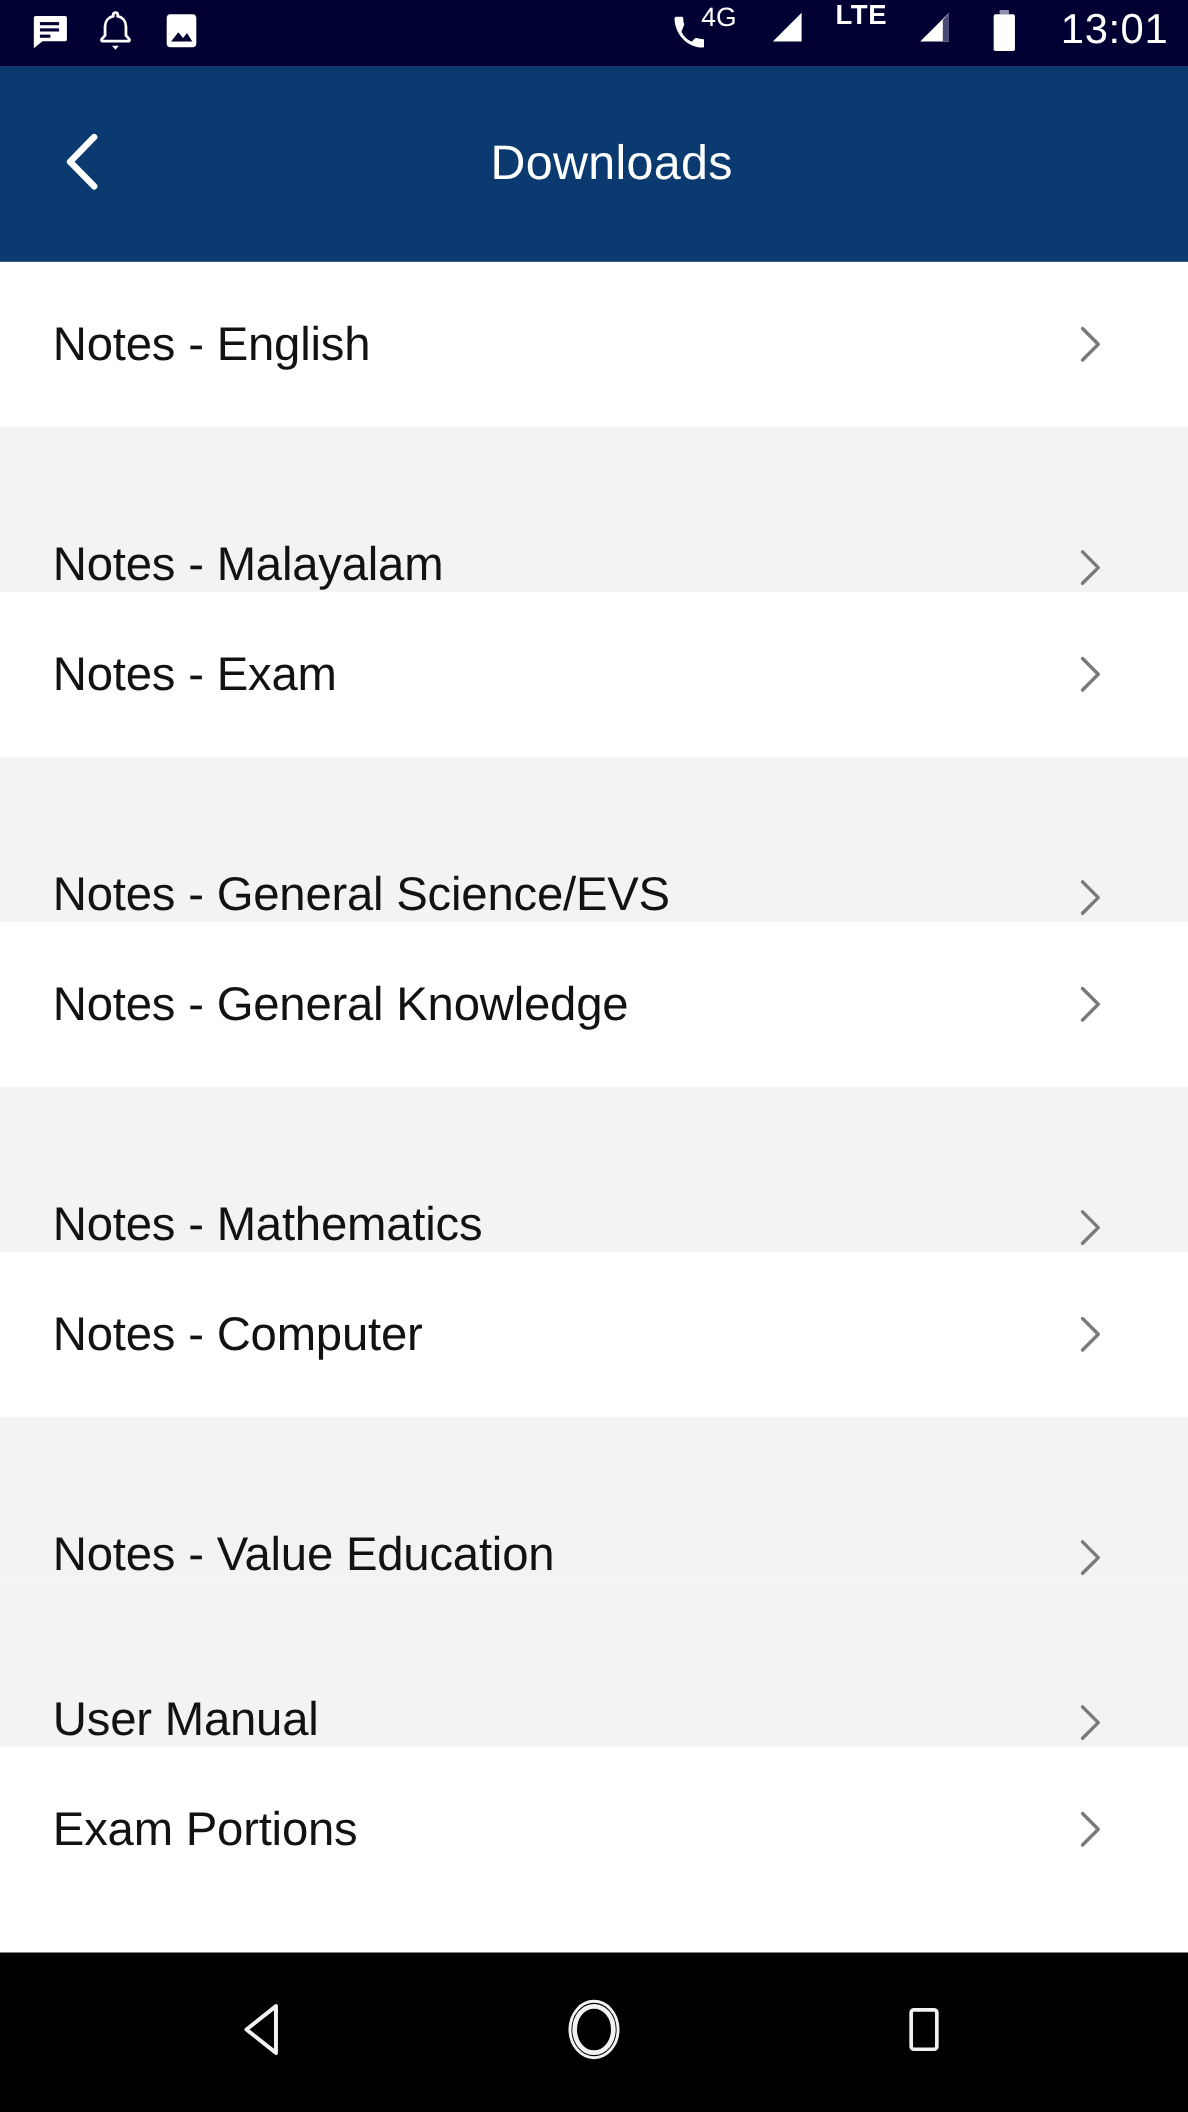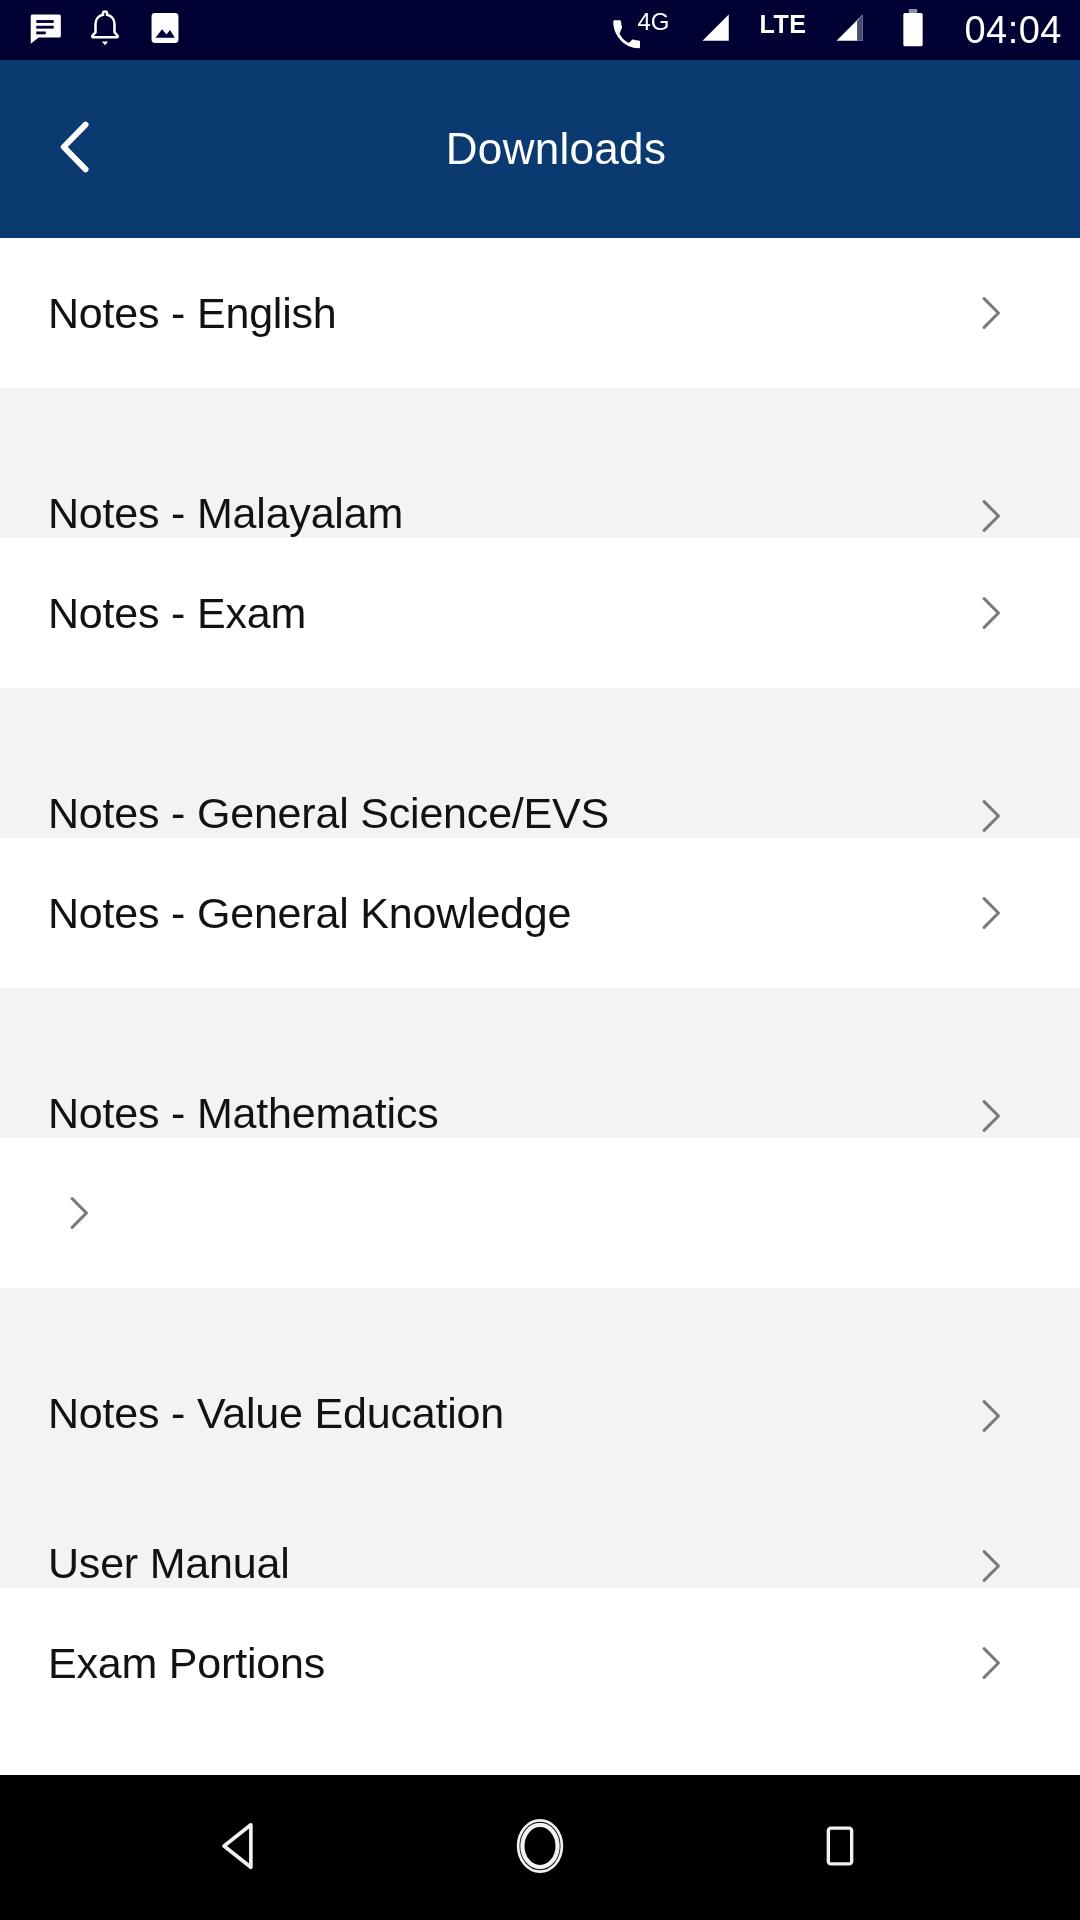--- a/index.html
+++ b/index.html
@@ -14,21 +14,21 @@
   
   .statusbar {
     height:60px; flex:0 0 60px;
     background:#010033;
     display:flex; align-items:center;
     padding:0 18px 0 26px;
     color:#ffffff;
   }
   .sb-left { display:flex; align-items:center; gap:22px; }
   .sb-spacer { flex:1 1 auto; }
-  .sb-right { display:flex; align-items:center; gap:26px; }
+  .sb-right { display:flex; align-items:flex-start; gap:26px; }
   .sb-icon { display:block; }
   .sb-clock {
     font-size:38px; font-weight:400; color:#ffffff;
     letter-spacing:0.5px; margin-left:12px; line-height:1;
   }
   .lte-text {
     font-size:25px; font-weight:bold; color:#ffffff;
     line-height:1; letter-spacing:0.5px; position:relative; top:-6px;
   }
   .fourg-wrap { position:relative; display:flex; align-items:flex-start; }
@@ -148,21 +148,21 @@
         </svg>
       </span>
 
       <span class="sb-icon" style="margin-left:6px;">
         <svg width="26" height="40" viewBox="0 0 14 24">
           <rect x="4.4" y="0.6" width="5.2" height="2.4" rx="0.6" fill="#8f8fae"></rect>
           <rect x="1.2" y="3" width="11.6" height="20" rx="1" fill="#ffffff"></rect>
         </svg>
       </span>
 
-      <span class="sb-clock">04:04</span>
+      <span class="sb-clock">13:01</span>
     </div>
   </div>
 
   <div class="header">
     <div class="back-btn">
       <span>
         <svg width="64" height="64" viewBox="0 0 24 24">
           <path d="M15.6 3.6 7.4 12l8.2 8.4" fill="none" stroke="#ffffff" stroke-width="2.2" stroke-linecap="round" stroke-linejoin="round"></path>
         </svg>
       </span>
@@ -220,20 +220,21 @@
     <div class="row alt">
       <span class="row-label">Notes - Mathematics</span>
       <span class="row-chevron">
         <svg width="44" height="44" viewBox="0 0 24 24">
           <path d="M8.8 4.2 16.6 12l-7.8 7.8" fill="none" stroke="#7A7A7A" stroke-width="1.7" stroke-linecap="round" stroke-linejoin="round"></path>
         </svg>
       </span>
     </div>
 
     <div class="row">
+      <span class="row-label">Notes - Computer</span>
       <span class="row-chevron">
         <svg width="44" height="44" viewBox="0 0 24 24">
           <path d="M8.8 4.2 16.6 12l-7.8 7.8" fill="none" stroke="#7A7A7A" stroke-width="1.7" stroke-linecap="round" stroke-linejoin="round"></path>
         </svg>
       </span>
     </div>
 
     <div class="row alt">
       <span class="row-label">Notes - Value Education</span>
       <span class="row-chevron">

